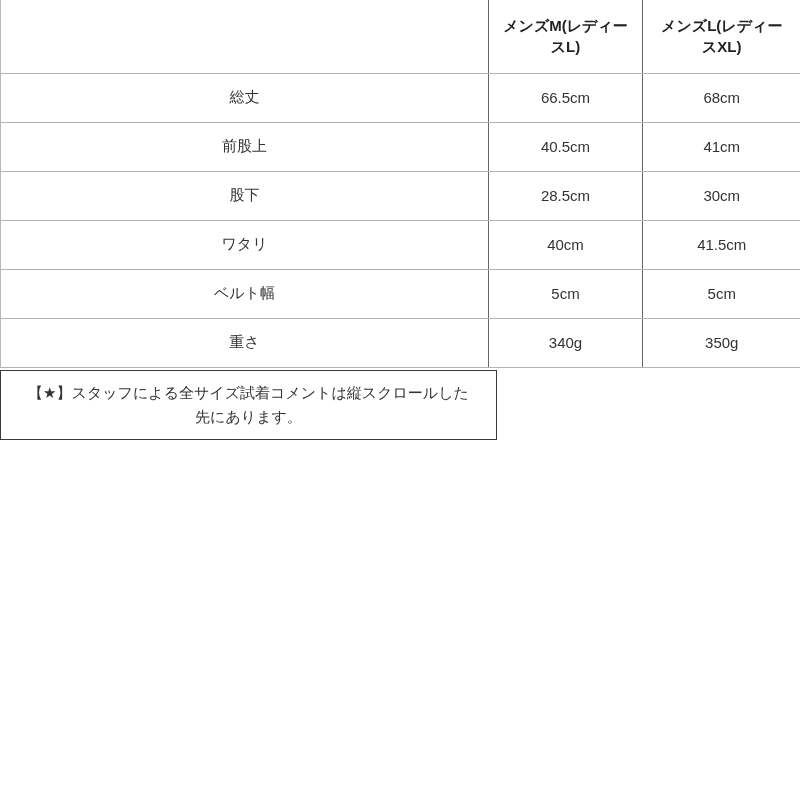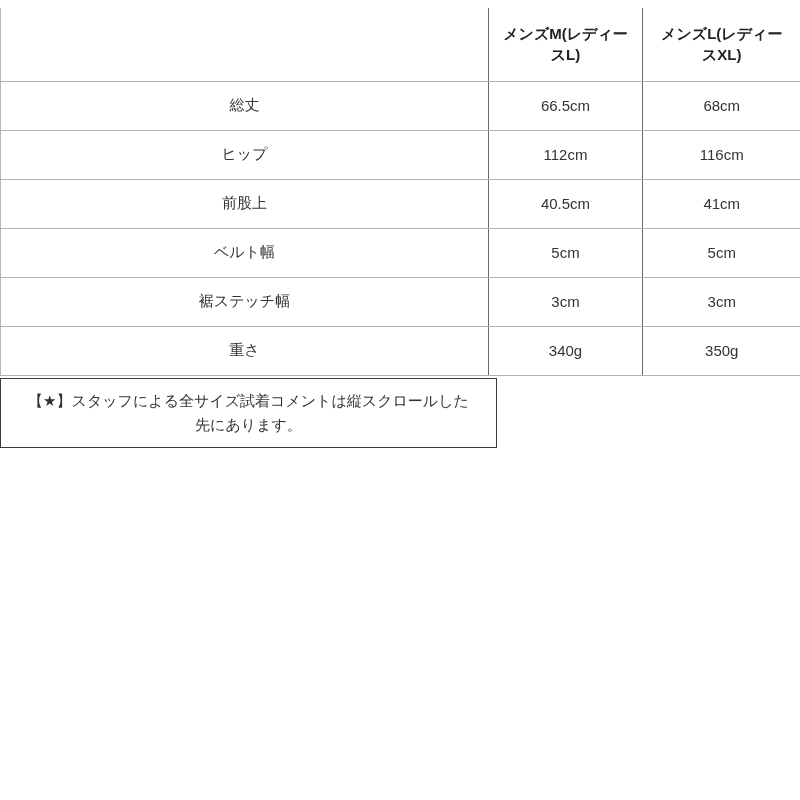--- a/index.html
+++ b/index.html
@@ -16,21 +16,20 @@
     position: relative;
     width: 800px;
     height: 800px;
     background: #ffffff;
   }
   table.size-table {
     border-collapse: collapse;
     table-layout: fixed;
     width: 800px;
     border-left: 1px solid #b8b8b8;
-    margin-top: 8px;
   }
   table.size-table col.c-label { width: 488px; }
   table.size-table col.c-m     { width: 154px; }
   table.size-table col.c-l     { width: 158px; }
 
   table.size-table th,
   table.size-table td {
     border-bottom: 1px solid #b3b3b3;
     text-align: center;
     vertical-align: middle;
@@ -93,38 +92,38 @@
         <th class="v-sep">メンズL(レディースXL)</th>
       </tr>
     </thead>
     <tbody>
       <tr>
         <td>総丈</td>
         <td class="v-sep">66.5cm</td>
         <td class="v-sep">68cm</td>
       </tr>
       <tr>
-        <td>ヒップ</td>
-        <td class="v-sep">112cm</td>
-        <td class="v-sep">116cm</td>
-      </tr>
-      <tr>
         <td>前股上</td>
         <td class="v-sep">40.5cm</td>
         <td class="v-sep">41cm</td>
       </tr>
       <tr>
+        <td>股下</td>
+        <td class="v-sep">28.5cm</td>
+        <td class="v-sep">30cm</td>
+      </tr>
+      <tr>
+        <td>ワタリ</td>
+        <td class="v-sep">40cm</td>
+        <td class="v-sep">41.5cm</td>
+      </tr>
+      <tr>
         <td>ベルト幅</td>
         <td class="v-sep">5cm</td>
         <td class="v-sep">5cm</td>
-      </tr>
-      <tr>
-        <td>裾ステッチ幅</td>
-        <td class="v-sep">3cm</td>
-        <td class="v-sep">3cm</td>
       </tr>
       <tr>
         <td>重さ</td>
         <td class="v-sep">340g</td>
         <td class="v-sep">350g</td>
       </tr>
     </tbody>
   </table>
 
   <div class="note-box">

